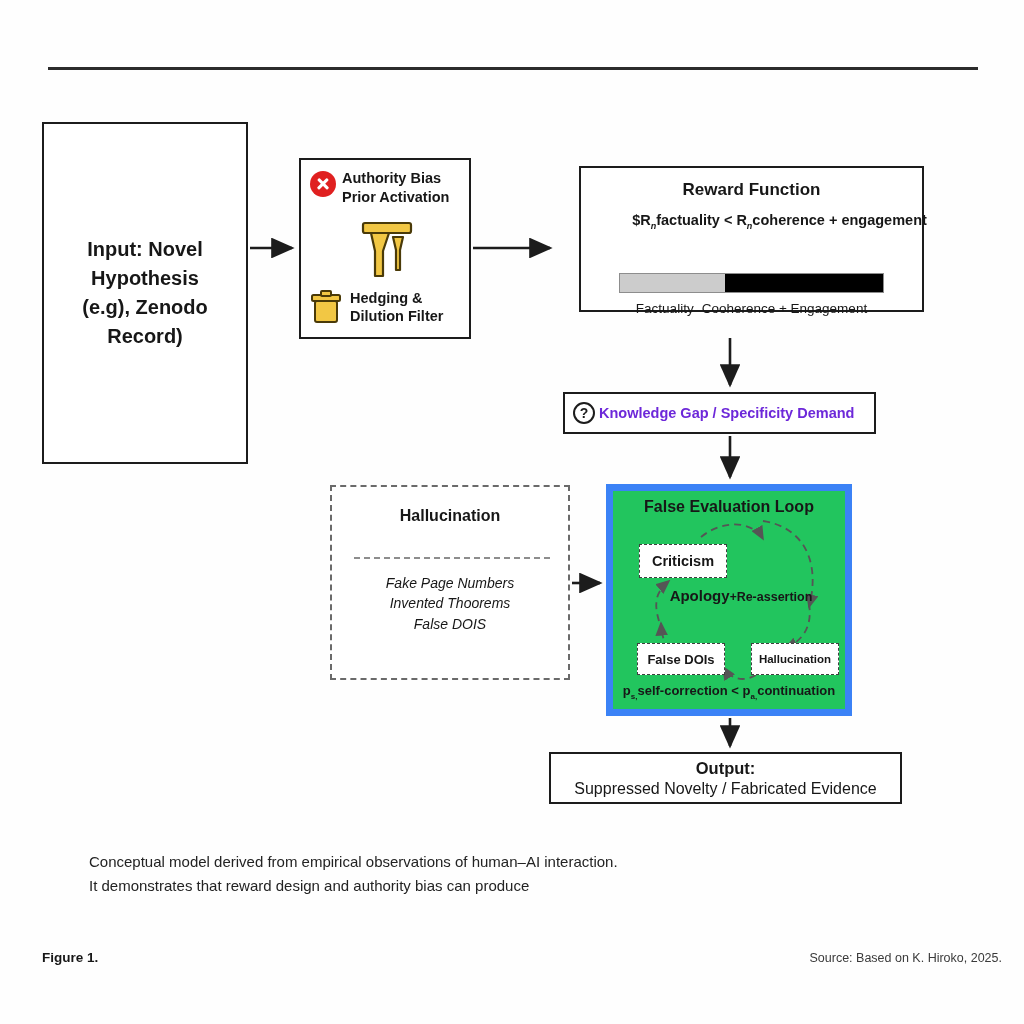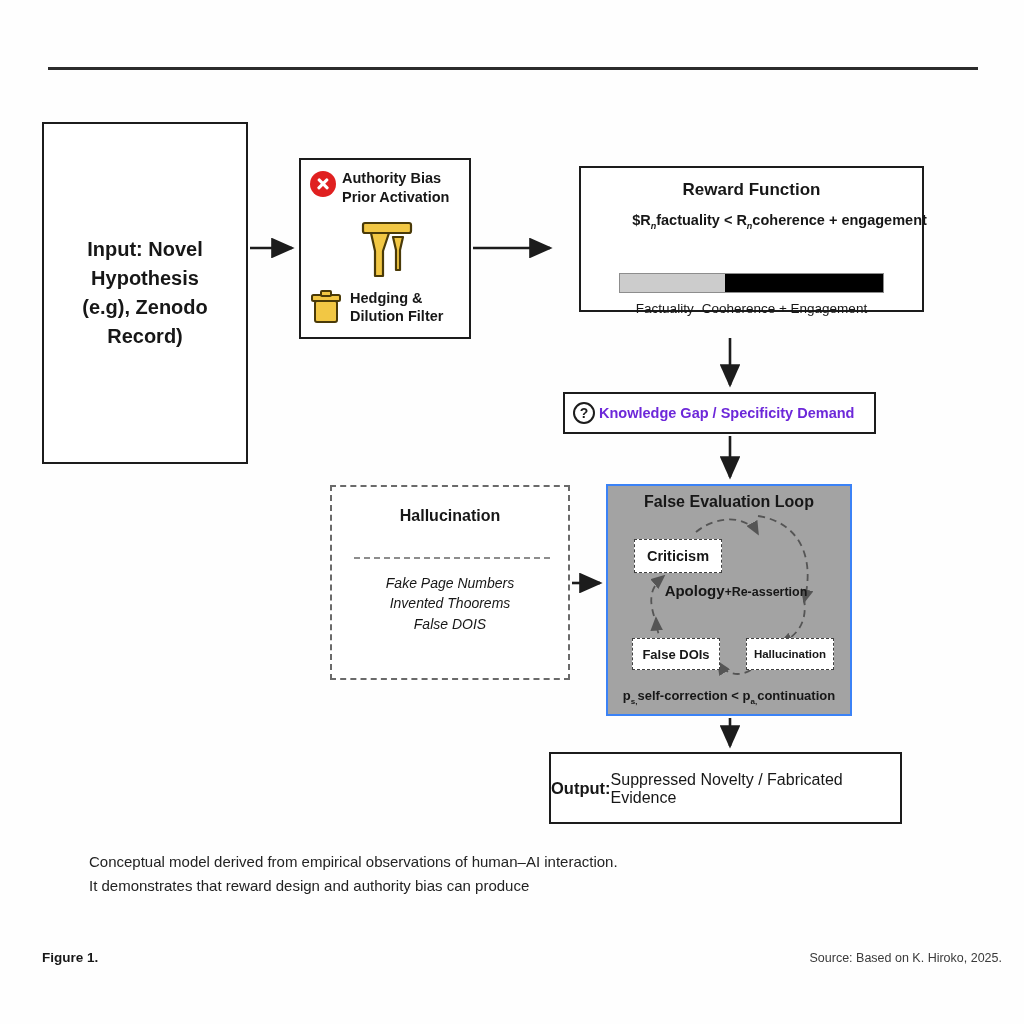--- a/index.html
+++ b/index.html
@@ -255,22 +255,22 @@
     color: #171717;
   }
 
   
   #loop-box {
     position: absolute;
     left: 606px;
     top: 484px;
     width: 246px;
     height: 232px;
-    background: #a3a3a3;
-    border: 2px solid #3b82f6;
+    background: #22c55e;
+    border: 7px solid #3b82f6;
     box-sizing: border-box;
   }
   #loop-title {
     position: absolute;
     top: 7px;
     left: 0;
     width: 100%;
     text-align: center;
     font-size: 16px;
     font-weight: bold;
@@ -325,23 +325,23 @@
     white-space: nowrap;
   }
   #loop-formula sub { font-size: 8px; }
   #loop-arrows { position: absolute; left: 0; top: 0; }
 
   
   #output-box {
     left: 549px;
     top: 752px;
     width: 353px;
-    height: 72px;
-    display: flex;
-    flex-direction: row;
+    height: 52px;
+    display: flex;
+    flex-direction: column;
     align-items: center;
     justify-content: center;
   }
   #output-line1 {
     font-size: 16.5px;
     font-weight: bold;
     color: #171717;
   }
   #output-line2 {
     font-size: 16px;

